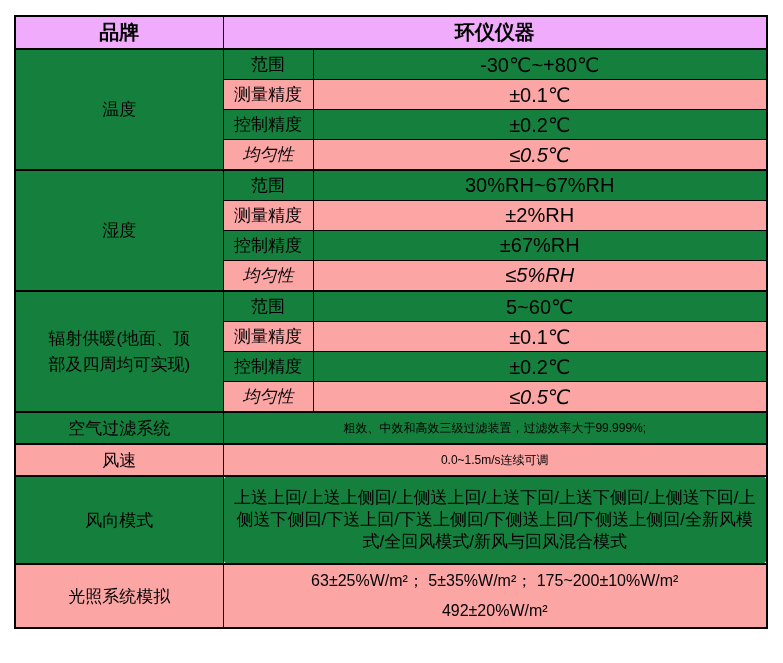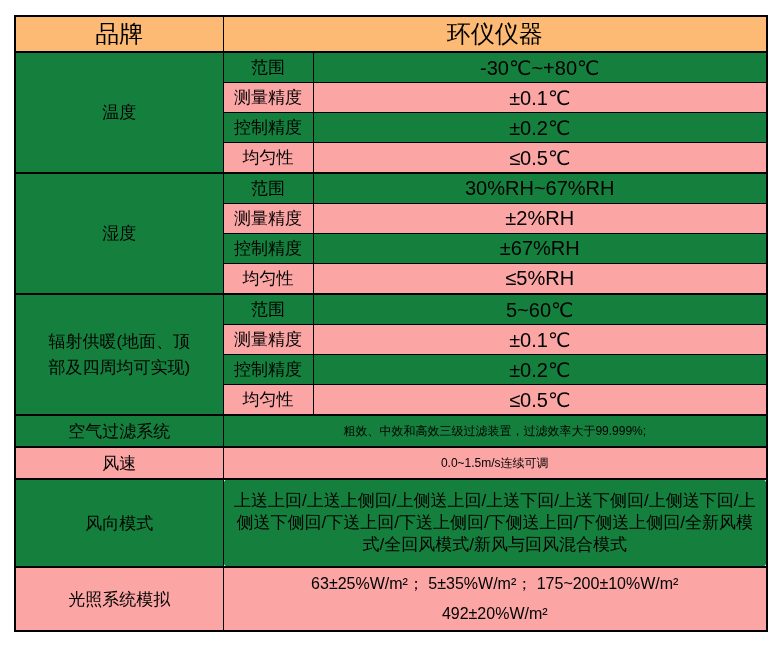--- a/index.html
+++ b/index.html
@@ -23,42 +23,42 @@
   }
   td {
     border: 1px solid #000000;
     text-align: center;
     vertical-align: middle;
     padding: 1px 4px;
     background: #ffffff;
     overflow: hidden;
   }
   tr.header-row td {
-    background: #fdba74;
-    font-weight: normal;
-    font-size: 24px;
+    background: #f0abfc;
+    font-weight: bold;
+    font-size: 20px;
     height: 29px;
     border-bottom-width: 2px;
   }
   td.seccell {
     background: #ebf1de;
     font-size: 17px;
     line-height: 26px;
     border-bottom-width: 2px;
     padding: 1px 24px;
   }
   tr.alt td { background: #15803d; }
   tr.white td { background: #fca5a5; }
   td.sub {
     font-size: 17px;
     height: 27px;
     padding: 1px 2px;
   }
   td.val { font-size: 20px; }
-  tr.sec-end td { border-bottom-width: 2px; }
+  tr.sec-end td { border-bottom-width: 2px; font-style: italic; }
   tr.simple td { border-bottom-width: 2px; font-size: 17px; }
   tr.simple td.val { font-size: 12px; }
   tr.simple-short td { height: 28px; }
   td.mode-val {
     font-size: 17px;
     line-height: 22px;
     padding: 10px 6px;
     border-radius: 6px;
   }
   td.light-val div {

